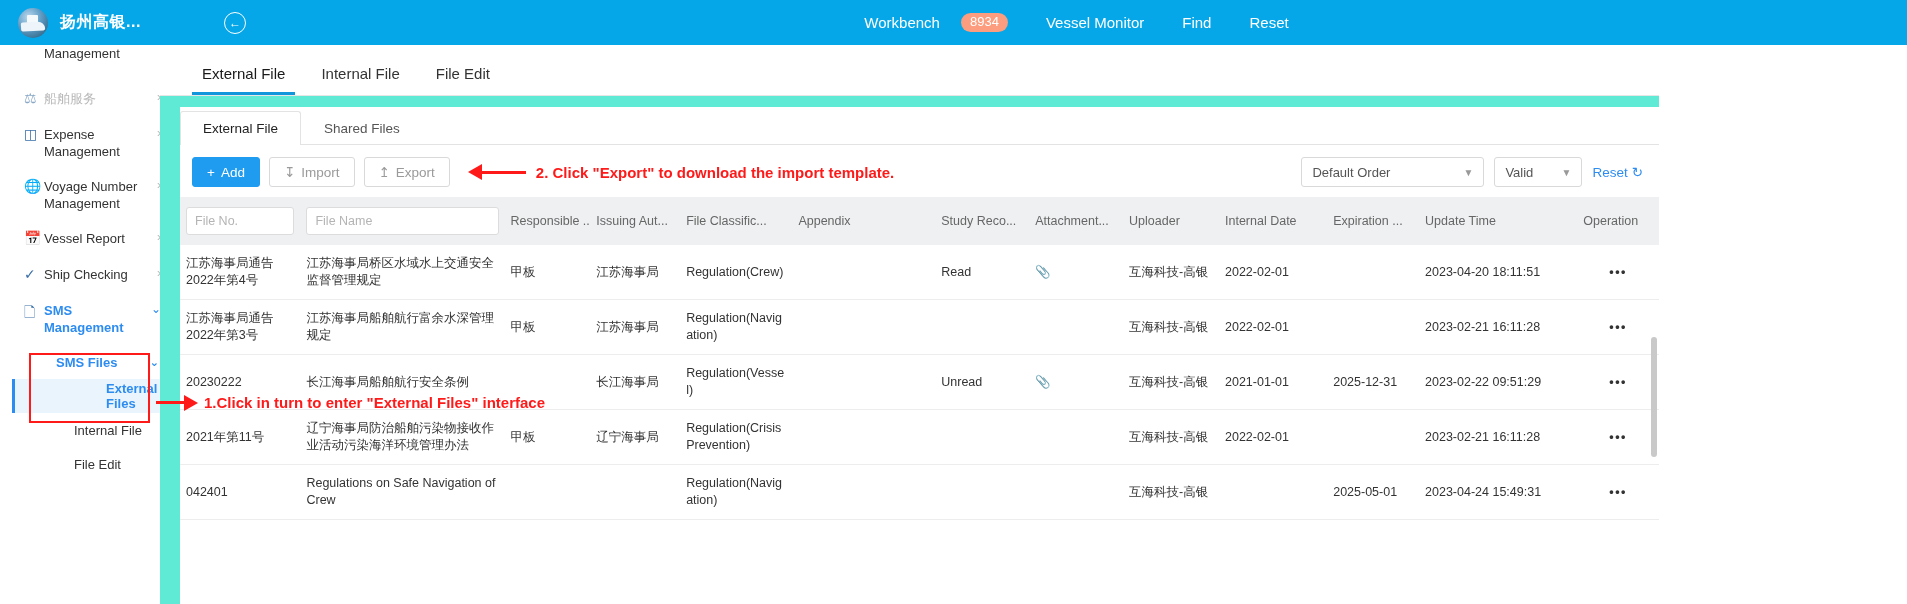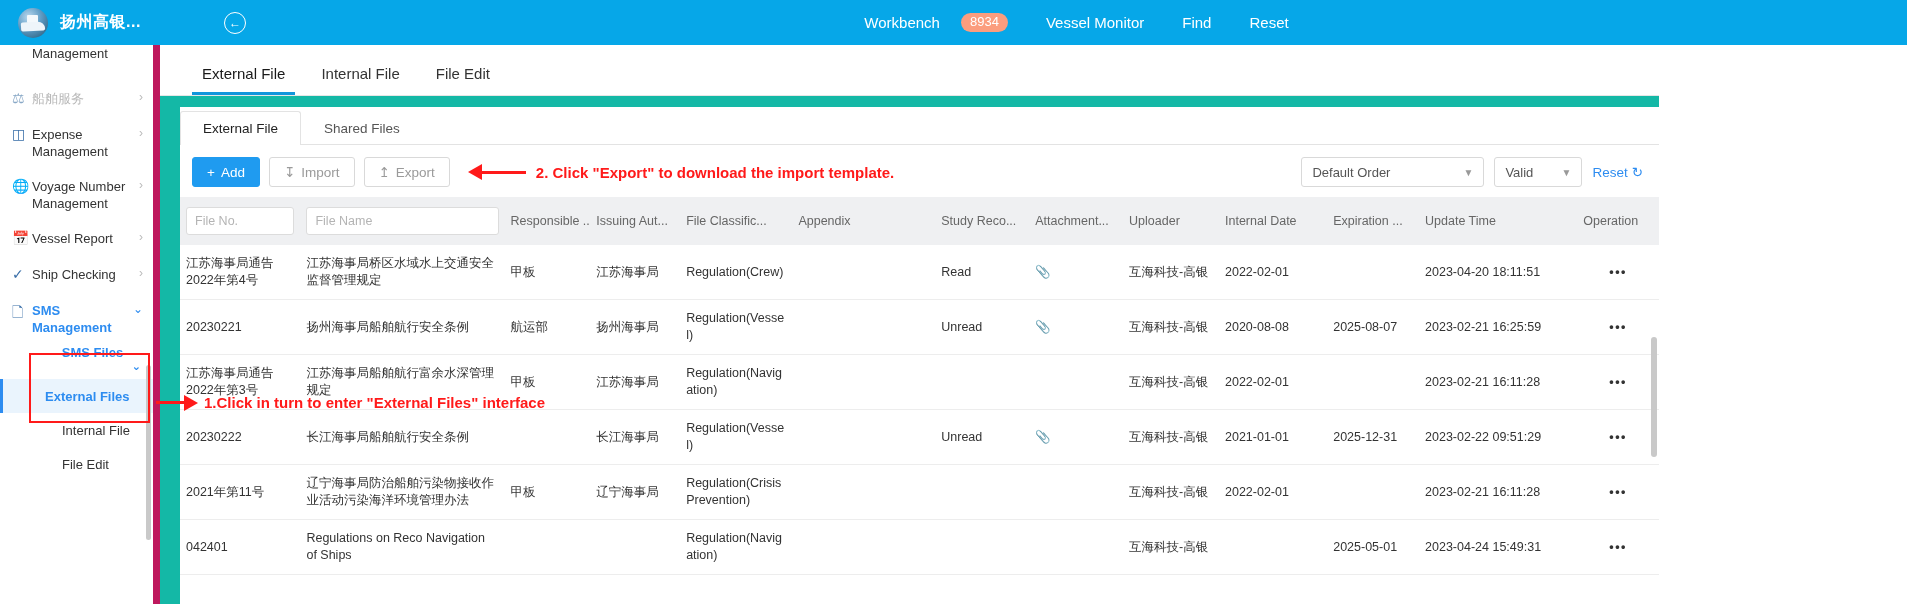--- a/index.html
+++ b/index.html
@@ -60,66 +60,66 @@
     width: 30px; height: 30px; border-radius: 50%;
     background: radial-gradient(circle at 35% 30%, #cfe6f5 0%, #78aecd 45%, #2d6387 100%);
     position: relative; overflow: hidden; flex:none;
   }
   .user-av:after{ content:""; position:absolute; left:3px; top:15px; width:24px; height:9px; background:#f1f7fb; border-radius:2px 8px 2px 2px; }
   .user-av:before{ content:""; position:absolute; left:8px; top:8px; width:13px; height:8px; background:#fafdff; border-radius:1px; }
   .user-name { font-size: 16px; font-weight: bold; white-space: nowrap; }
 
   
   .sidebar {
-    position: absolute; top: 45px; left: 0; width: 160px; height: 559px;
-    background: #fff; border-right: 7px solid #be185d;
+    position: absolute; top: 45px; left: 12px; width: 160px; height: 559px;
+    background: #fff; border-right: 1px solid #be185d;
     font-size: 13px; color: #333;
   }
   .menu-row {
     display: flex; align-items: flex-start; padding: 0 10px 0 12px;
     min-height: 36px; position: relative; cursor: pointer;
   }
   .menu-ic { width: 20px; flex: none; color: #3a6fa8; font-size: 14px; padding-top: 9px; }
   .menu-lbl { flex: 1; padding: 9px 0; line-height: 17px; }
   .menu-arrow { color: #bbb; font-size: 12px; padding-top: 9px; flex: none; }
   .muted { color: #b9b9b9; }
   .muted .menu-ic { color: #8aa9c7; }
   .mi-topcut { padding-top: 0; }
   .mi-topcut .menu-lbl { padding-top: 0; }
 
   .sms-group { color: #2d8cf0; }
   .sms-group .menu-lbl { font-weight: bold; }
   .sub-row {
     display: flex; align-items: center; min-height: 34px;
     padding-left: 44px; padding-right: 12px; cursor: pointer;
-    font-size: 13px; color: #333; flex-direction: column;
+    font-size: 13px; color: #333;
   }
   .sub-row.active-blue { color: #2d8cf0; font-weight: bold; }
   .sub-row .chev { margin-left: auto; color: #2d8cf0; font-size: 11px; }
   .leaf-row {
     display: flex; align-items: center; min-height: 34px;
     padding-left: 62px; font-size: 13px; color: #333; cursor: pointer;
   }
   .leaf-row.selected {
     background: #eaf4fd; color: #2d8cf0; font-weight: bold;
-    border-left: 3px solid #2d8cf0; padding-left: 42px;
+    border-left: 3px solid #2d8cf0; padding-left: 91px;
   }
   .side-scrollbar {
     position: absolute; right: 2px; top: 320px; width: 5px; height: 175px;
     background: #c9c9c9; border-radius: 3px;
   }
 
   
   .redbox {
     position: absolute; border: 2.5px solid #ff1a1a; pointer-events: none;
     z-index: 30;
   }
 
   
-  .main { position: absolute; top: 45px; left: 160px; width: 1499px; height: 559px; background: #14b8a6; }
+  .main { position: absolute; top: 45px; left: 160px; width: 1499px; height: 559px; background: #5eead4; }
   .page-tabs {
     background: #fff; height: 51px; padding-left: 24px;
     display: flex; align-items: flex-end; gap: 0;
     border-bottom: 1px solid #e6e6e6;
   }
   .ptab {
     font-size: 15px; color: #333; padding: 0 18px 13px; cursor: pointer;
     position: relative; white-space: nowrap;
   }
   .ptab.active { color: #1a1a1a; }
@@ -407,35 +407,20 @@
             <td></td>
             <td>Read</td>
             <td class="clip-ic">📎</td>
             <td>互海科技-高银</td>
             <td>2022-02-01</td>
             <td></td>
             <td>2023-04-20 18:11:51</td>
             <td class="ta-c dots">•••</td>
           </tr>
           <tr>
-            <td>20230221</td>
-            <td class="link-blue">扬州海事局船舶航行安全条例</td>
-            <td>航运部</td>
-            <td>扬州海事局</td>
-            <td>Regulation(Vessel)</td>
-            <td></td>
-            <td>Unread</td>
-            <td class="clip-ic">📎</td>
-            <td>互海科技-高银</td>
-            <td>2020-08-08</td>
-            <td>2025-08-07</td>
-            <td>2023-02-21 16:25:59</td>
-            <td class="ta-c dots">•••</td>
-          </tr>
-          <tr>
             <td>江苏海事局通告2022年第3号</td>
             <td class="link-blue">江苏海事局船舶航行富余水深管理规定</td>
             <td>甲板</td>
             <td>江苏海事局</td>
             <td>Regulation(Navigation)</td>
             <td></td>
             <td></td>
             <td></td>
             <td>互海科技-高银</td>
             <td>2022-02-01</td>
@@ -468,21 +453,21 @@
             <td></td>
             <td></td>
             <td>互海科技-高银</td>
             <td>2022-02-01</td>
             <td></td>
             <td>2023-02-21 16:11:28</td>
             <td class="ta-c dots">•••</td>
           </tr>
           <tr>
             <td>042401</td>
-            <td class="link-blue">Regulations on Reco Navigation of Ships</td>
+            <td class="link-blue">Regulations on Safe Navigation of Crew</td>
             <td></td>
             <td></td>
             <td>Regulation(Navigation)</td>
             <td></td>
             <td></td>
             <td></td>
             <td>互海科技-高银</td>
             <td></td>
             <td>2025-05-01</td>
             <td>2023-04-24 15:49:31</td>

